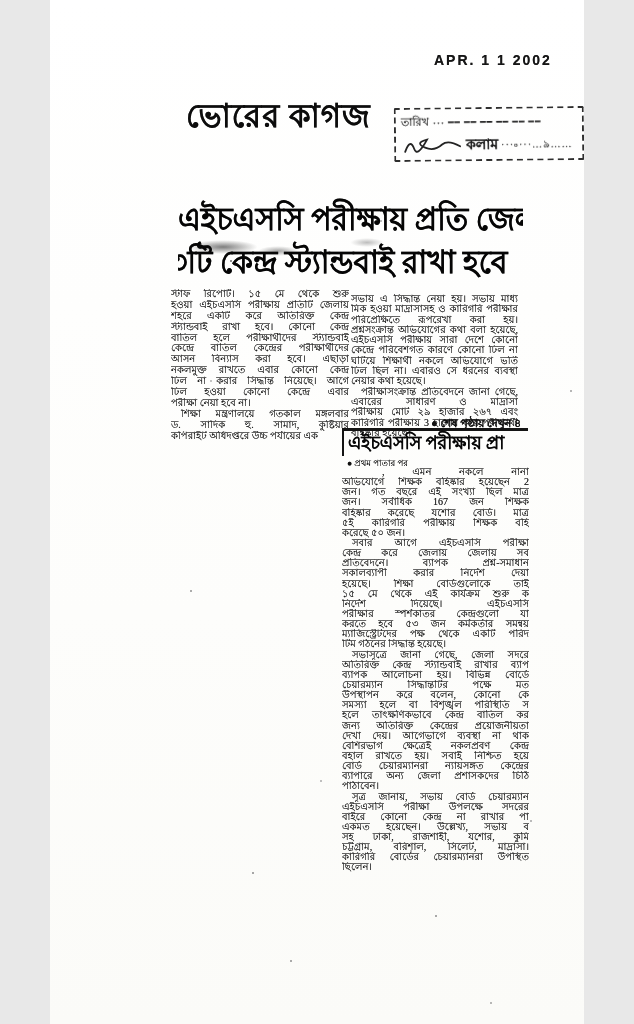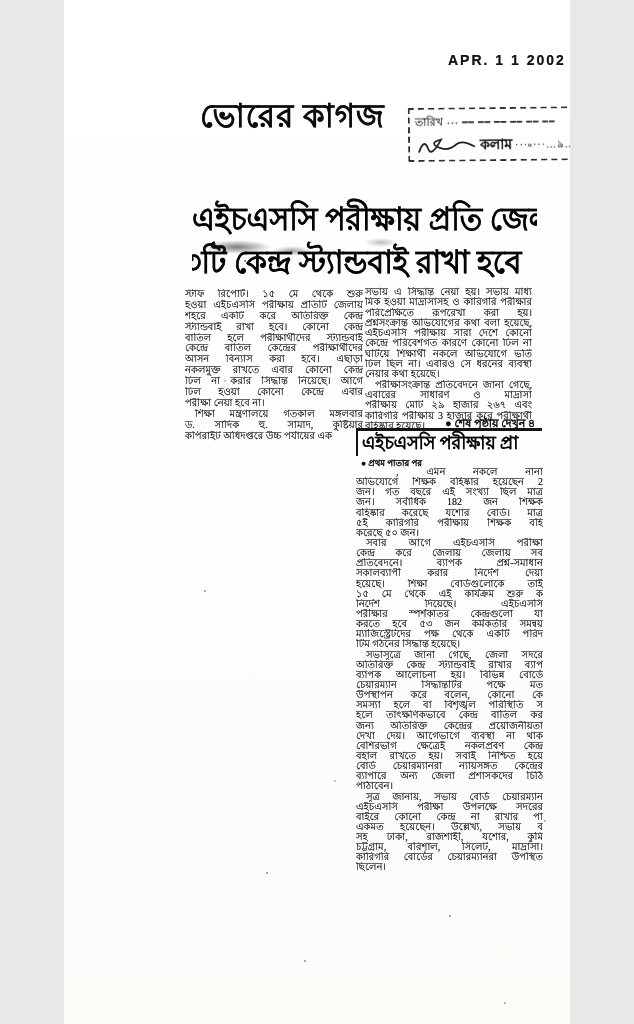--- a/index.html
+++ b/index.html
@@ -2,20 +2,21 @@
 <html><head>
 <meta charset="utf-8">
 <style>
   html,body{margin:0;padding:0;background:#e8e8e8;}
   .page{
     position:relative;width:506px;height:1024px;margin:0 auto;
     background:linear-gradient(180deg,#ffffff 0%,#fdfdfb 60%,#fbfbf8 100%);
     overflow:hidden;
     font-family:"Liberation Serif","DejaVu Serif",serif;
     color:#1c1c1c;
+    padding-left:28px;
   }
   .scan{filter:blur(0.35px);text-shadow:0 0 0.5px rgba(10,10,10,0.65);}
   .date-stamp{
     position:absolute;left:384px;top:52px;
     font-family:"Liberation Sans","DejaVu Sans",sans-serif;
     font-weight:700;font-size:14px;letter-spacing:2px;color:#161616;
     transform:scaleY(1.08);
   }
   .masthead{
     position:absolute;left:136px;top:92px;width:230px;
@@ -41,36 +42,36 @@
   }
   .hl2{margin-left:-10px;}
   .col{position:absolute;font-size:10px;color:#232323;}
   .bline{
     text-align:justify;text-align-last:justify;white-space:pre-wrap;
     overflow:hidden;
   }
   .bline.para-end{text-align-last:left;}
   .colL{left:121px;top:289px;width:178px;}
   .colL .bline{line-height:10.9px;height:10.9px;}
-  .colR{left:301px;top:287px;width:167px;}
+  .colR{left:301px;top:294px;width:167px;}
   .colR .bline{line-height:10.3px;height:10.3px;}
   .jump-marker{
     position:absolute;left:381px;top:415px;font-size:11px;font-weight:700;color:#111;
   }
   .subhead-box{
     position:absolute;left:292px;top:428px;width:186px;height:28px;
     border-top:3px solid #141414;border-left:2px solid #141414;
     box-sizing:border-box;
   }
   .subhead{
     font-weight:800;font-size:17.5px;line-height:25px;color:#070707;
     white-space:nowrap;padding-left:4px;transform:scaleY(1.05);
   }
   .cont-from{
-    position:absolute;left:297px;top:457px;font-size:8.6px;font-weight:700;color:#101010;
+    position:absolute;left:297px;top:457px;font-size:8.6px;font-weight:400;color:#101010;
   }
   .colC{left:292px;top:467px;width:187px;}
   .colC .bline{line-height:10.15px;height:10.15px;}
   .smudge{position:absolute;background:radial-gradient(ellipse at center,rgba(20,20,20,0.55),rgba(20,20,20,0) 70%);filter:blur(0.6px);}
   .smudge.s1{left:138px;top:240px;width:70px;height:14px;}
   .smudge.s2{left:208px;top:246px;width:40px;height:10px;opacity:.7;}
   .smudge.s3{left:300px;top:238px;width:34px;height:9px;opacity:.5;}
   .speck{position:absolute;width:2px;height:2px;background:#6a6a6a;border-radius:50%;
     box-shadow:
       22px 612px 0 #8a8a8a, 180px 590px 0 #9a9a9a, -40px 330px 0 #909090,
@@ -150,21 +151,21 @@
 
   <div class="subhead-box">
     <div class="subhead scan">এইচএসসি পরীক্ষায় প্রা</div>
   </div>
   <div class="cont-from scan">● প্রথম পাতার পর</div>
 
   <div class="col colC scan">
       <div class="bline">    , এমন নকলে নানা</div>
       <div class="bline">অভিযোগে শিক্ষক বহিষ্কার হয়েছেন 2</div>
       <div class="bline">জন। গত বছরে এই সংখ্যা ছিল মাত্র</div>
-      <div class="bline">জন। সর্বাধিক 182 জন শিক্ষক</div>
+      <div class="bline">জন। সর্বাধিক 167 জন শিক্ষক</div>
       <div class="bline">বহিষ্কার করেছে যশোর বোর্ড। মাত্র</div>
       <div class="bline">৫ই কারিগরি পরীক্ষায় শিক্ষক বহি</div>
       <div class="bline para-end">করেছে ৫০ জন।</div>
       <div class="bline"> সবার আগে এইচএসসি পরীক্ষা</div>
       <div class="bline">কেন্দ্র করে জেলায় জেলায় সব</div>
       <div class="bline">প্রতিবেদনে। ব্যাপক প্রশ্ন-সমাধান</div>
       <div class="bline">সকালব্যাপী করার নির্দেশ দেয়া</div>
       <div class="bline">হয়েছে। শিক্ষা বোর্ডগুলোকে তাই</div>
       <div class="bline">১৫ মে থেকে এই কার্যক্রম শুরু ক</div>
       <div class="bline">নির্দেশ দিয়েছে। এইচএসসি</div>

